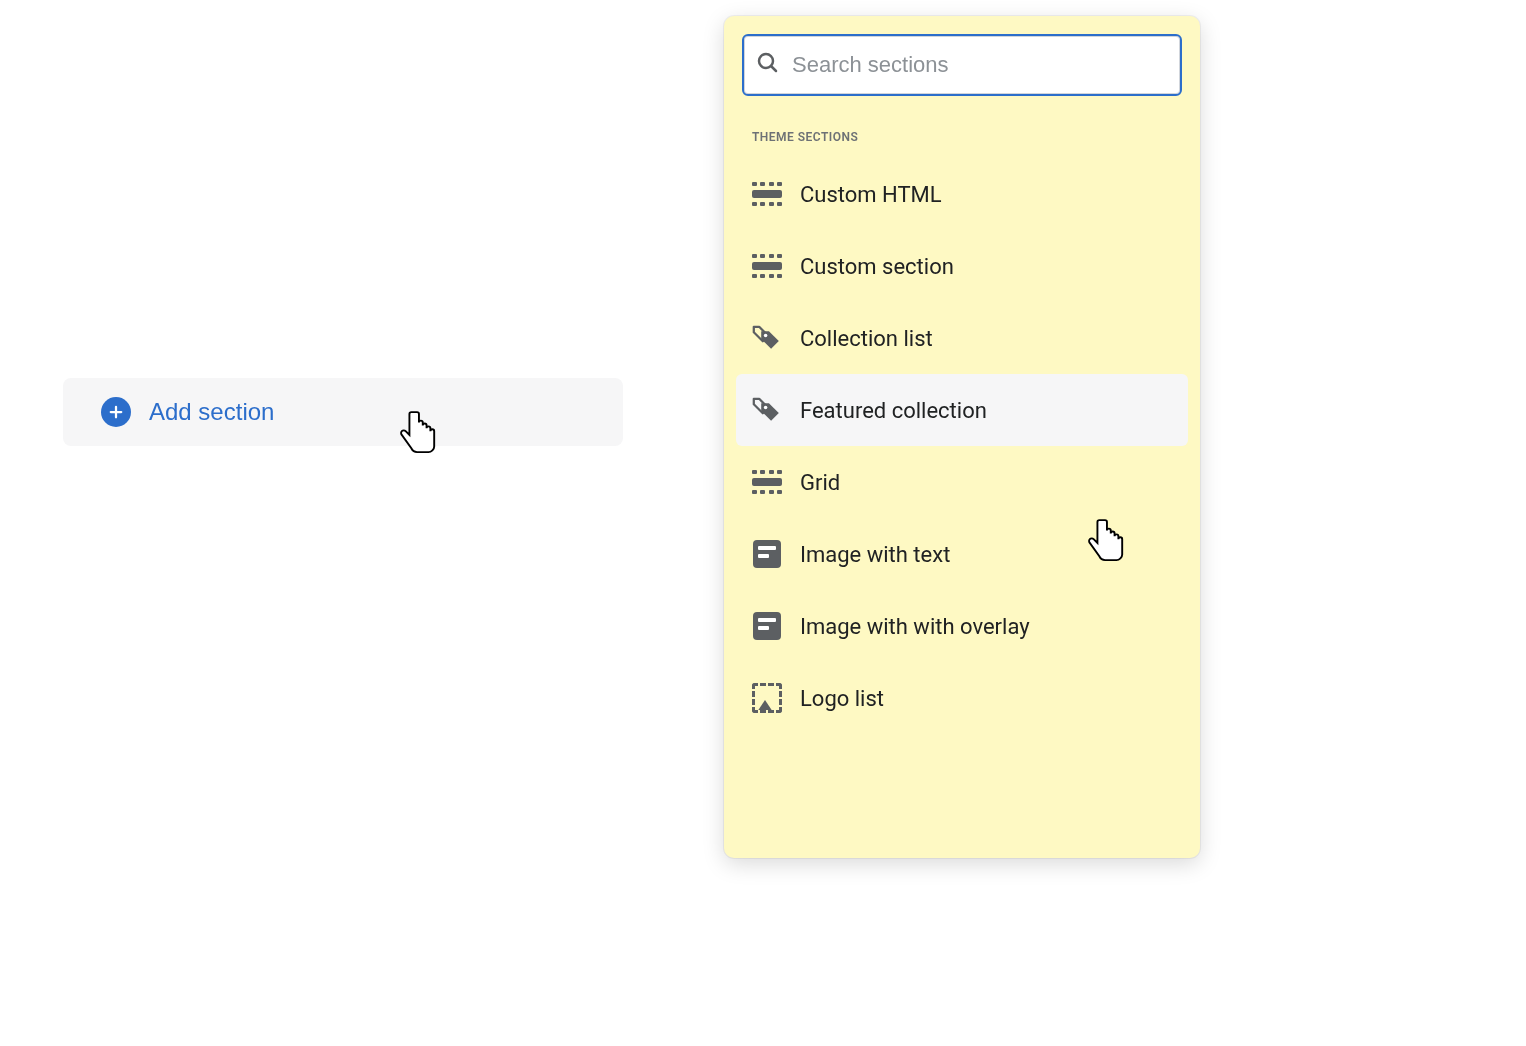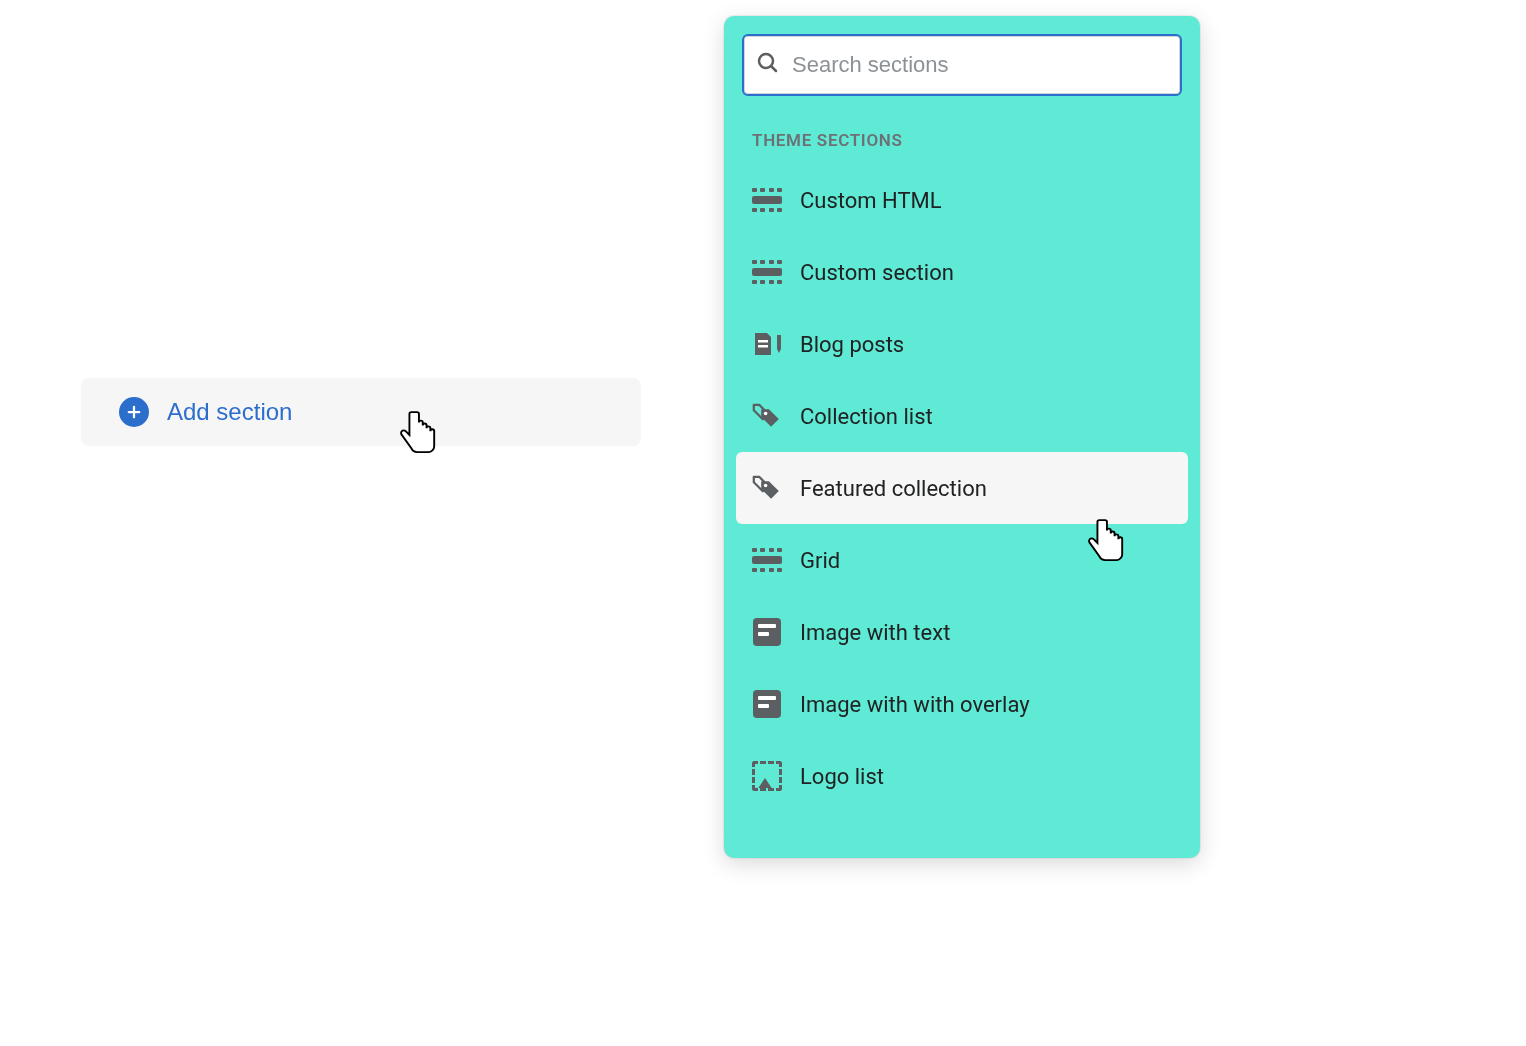--- a/index.html
+++ b/index.html
@@ -9,21 +9,21 @@
     }
     body {
       font-family: -apple-system, BlinkMacSystemFont, "Segoe UI", Roboto, Helvetica, Arial, sans-serif;
       background: #fff;
       width: 1526px;
       height: 1046px;
       position: relative;
     }
     .add-section-btn {
       position: absolute;
-      left: 81px;
+      left: 63px;
       top: 378px;
       width: 560px;
       height: 68px;
       background: #f6f6f7;
       border: none;
       border-radius: 8px;
       display: flex;
       align-items: center;
       padding-left: 38px;
       cursor: pointer;
@@ -63,21 +63,21 @@
     .cursor1 svg, .cursor2 svg {
       width: 40px;
       height: 52px;
       display: block;
     }
     .popover {
       position: absolute;
       left: 724px;
       top: 16px;
       width: 476px;
-      background: #5eead4;
+      background: #fef9c3;
       border-radius: 10px;
       box-shadow: 0 6px 22px rgba(0,0,0,0.15), 0 0 0 1px rgba(0,0,0,0.05);
       padding-top: 18px;
       padding-bottom: 0;
       overflow: hidden;
       height: 842px;
     }
     .search-wrap {
       padding: 0 18px 0 18px;
     }
@@ -103,21 +103,21 @@
       outline: none;
       font-size: 22px;
       color: #202223;
       width: 100%;
       background: transparent;
     }
     .search-input::placeholder {
       color: #8c9196;
     }
     .section-heading {
-      font-size: 17px;
+      font-size: 12px;
       font-weight: 600;
       letter-spacing: 0.04em;
       text-transform: uppercase;
       color: #6d7175;
       padding: 34px 28px 14px 28px;
     }
     .list {
       display: flex;
       flex-direction: column;
     }
@@ -314,35 +314,20 @@
               <span class="dash"></span>
               <span class="dash"></span>
               <span class="dash"></span>
             </div>
           </div>
         </div>
         <span class="list-label">Custom section</span>
       </div>
       <div class="list-item">
         <div class="icon-slot">
-          <div class="icon-blog">
-      <svg width="20" height="26" viewBox="0 0 20 26">
-              <path d="M2 2h12l4 4v18H2V2z" fill="#5c5f62"></path>
-              <rect x="5" y="9" width="10" height="2.5" fill="#fff"></rect>
-              <rect x="5" y="14" width="10" height="2.5" fill="#fff"></rect>
-            </svg>
-      <svg width="6" height="22" viewBox="0 0 6 22">
-              <path d="M1 2h4v14l-2 4-2-4V2z" fill="#5c5f62"></path>
-            </svg>
-    </div>
-        </div>
-        <span class="list-label">Blog posts</span>
-      </div>
-      <div class="list-item">
-        <div class="icon-slot">
           <div class="icon-tag-multi">
       <svg class="tag-back" width="18" height="18" viewBox="0 0 20 20">
               <path d="M2 2h6l10 10-6 6L2 8V2z" fill="none" stroke="#5c5f62" stroke-width="2.5" stroke-linejoin="round"></path>
             </svg>
       <svg class="tag-front" width="22" height="22" viewBox="0 0 20 20">
               <path d="M2 2h7l9 9-7 7L2 9V2z" fill="#5c5f62"></path>
               <circle cx="6" cy="6" r="1.6" fill="#fff"></circle>
             </svg>
     </div>
         </div>

